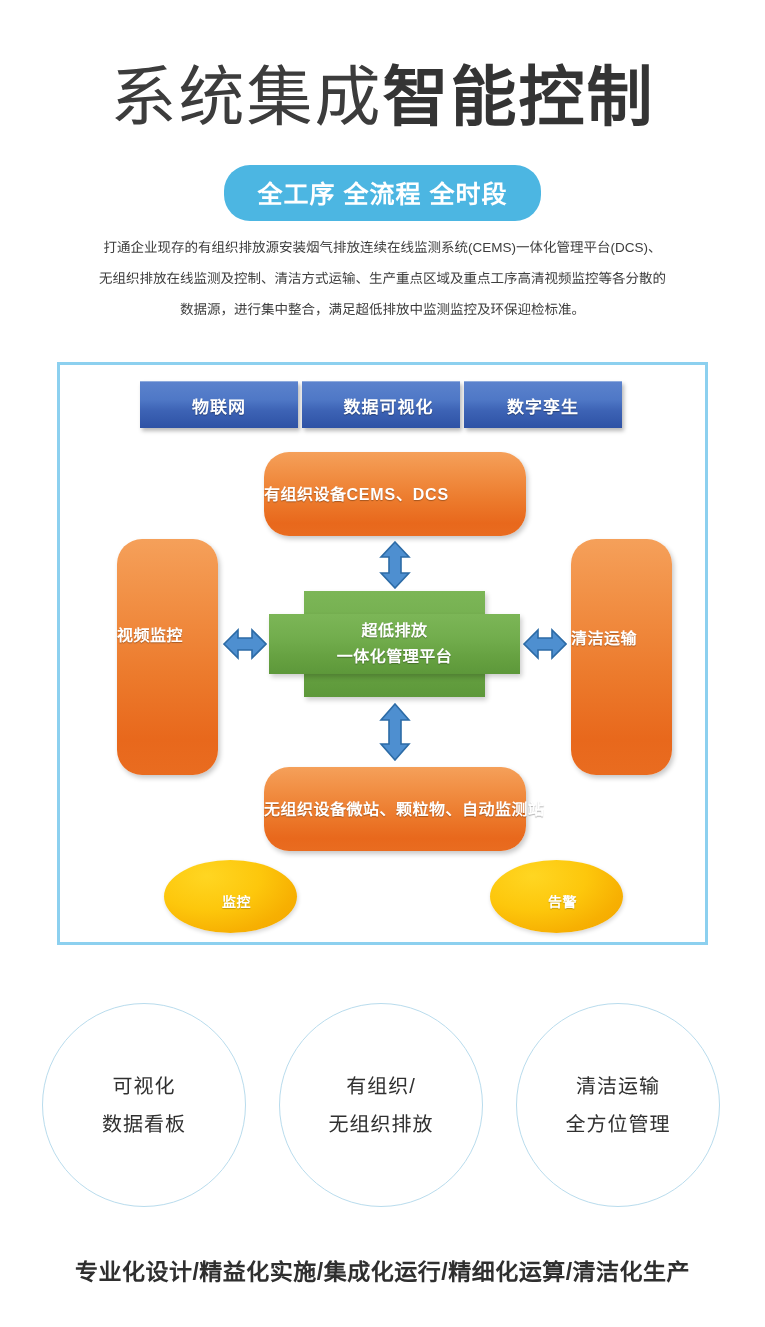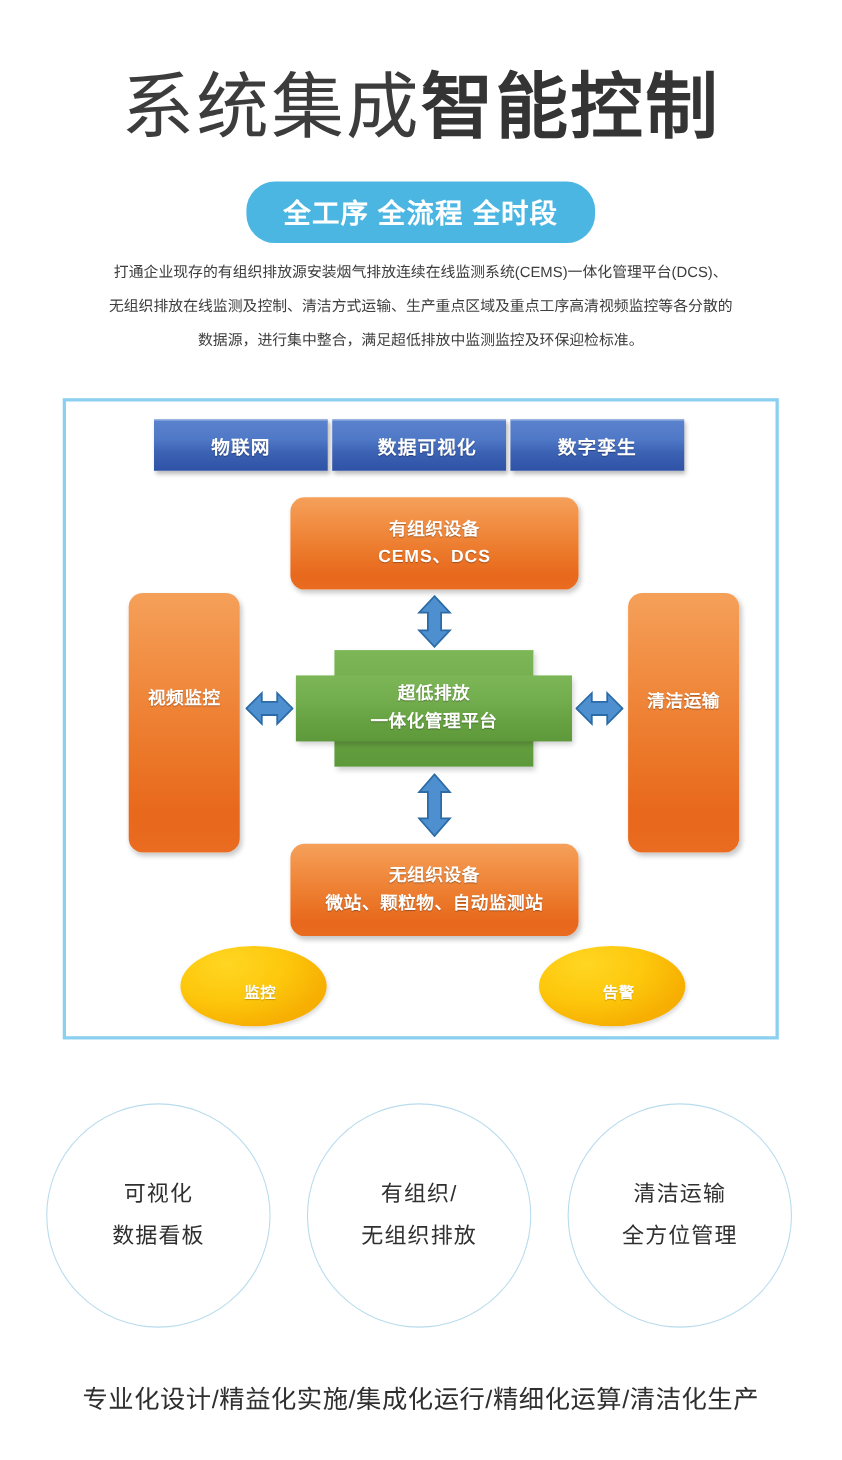--- a/index.html
+++ b/index.html
@@ -101,26 +101,26 @@
     text-align: right;
   }
   #blue-1 { left: 80px;  top: 16px; width: 158px; }
   #blue-2 { left: 242px; top: 16px; width: 158px; padding-left: 15px; }
   #blue-3 { left: 404px; top: 16px; width: 158px; }
 
   
   .orange-box {
     position: absolute;
     background: linear-gradient(to bottom, #f5a05a 0%, #f18e43 28%, #ec7a2c 58%, #e8681c 85%, #e96c20 100%);
-    border-radius: 13px;
+    border-radius: 25px;
     box-shadow: 2px 3px 5px rgba(0,0,0,0.22);
     display: flex;
-    flex-direction: column;
-    align-items: center;
-    justify-content: center;
+    flex-direction: row;
+    align-items: center;
+    justify-content: flex-start;
     box-sizing: border-box;
   }
   .orange-box .line {
     color: #ffffff;
     font-size: 16px;
     font-weight: 700;
     letter-spacing: 0.5px;
     text-shadow: 0 1px 1px rgba(0,0,0,0.3);
     line-height: 25px;
     white-space: nowrap;
@@ -245,21 +245,21 @@
   #circle-3 { left: 516px; top: 0; }
 
   
   .footer {
     position: absolute;
     left: 0;
     top: 1253px;
     width: 765px;
     text-align: center;
     font-size: 23px;
-    font-weight: 400;
+    font-weight: 700;
     color: #2f2f2f;
     letter-spacing: 0.5px;
     white-space: nowrap;
   }
 </style>
 </head>
 <body>
 
 <div class="hero-title">
   <span class="light">系统集成</span><span class="bold">智能控制</span>

